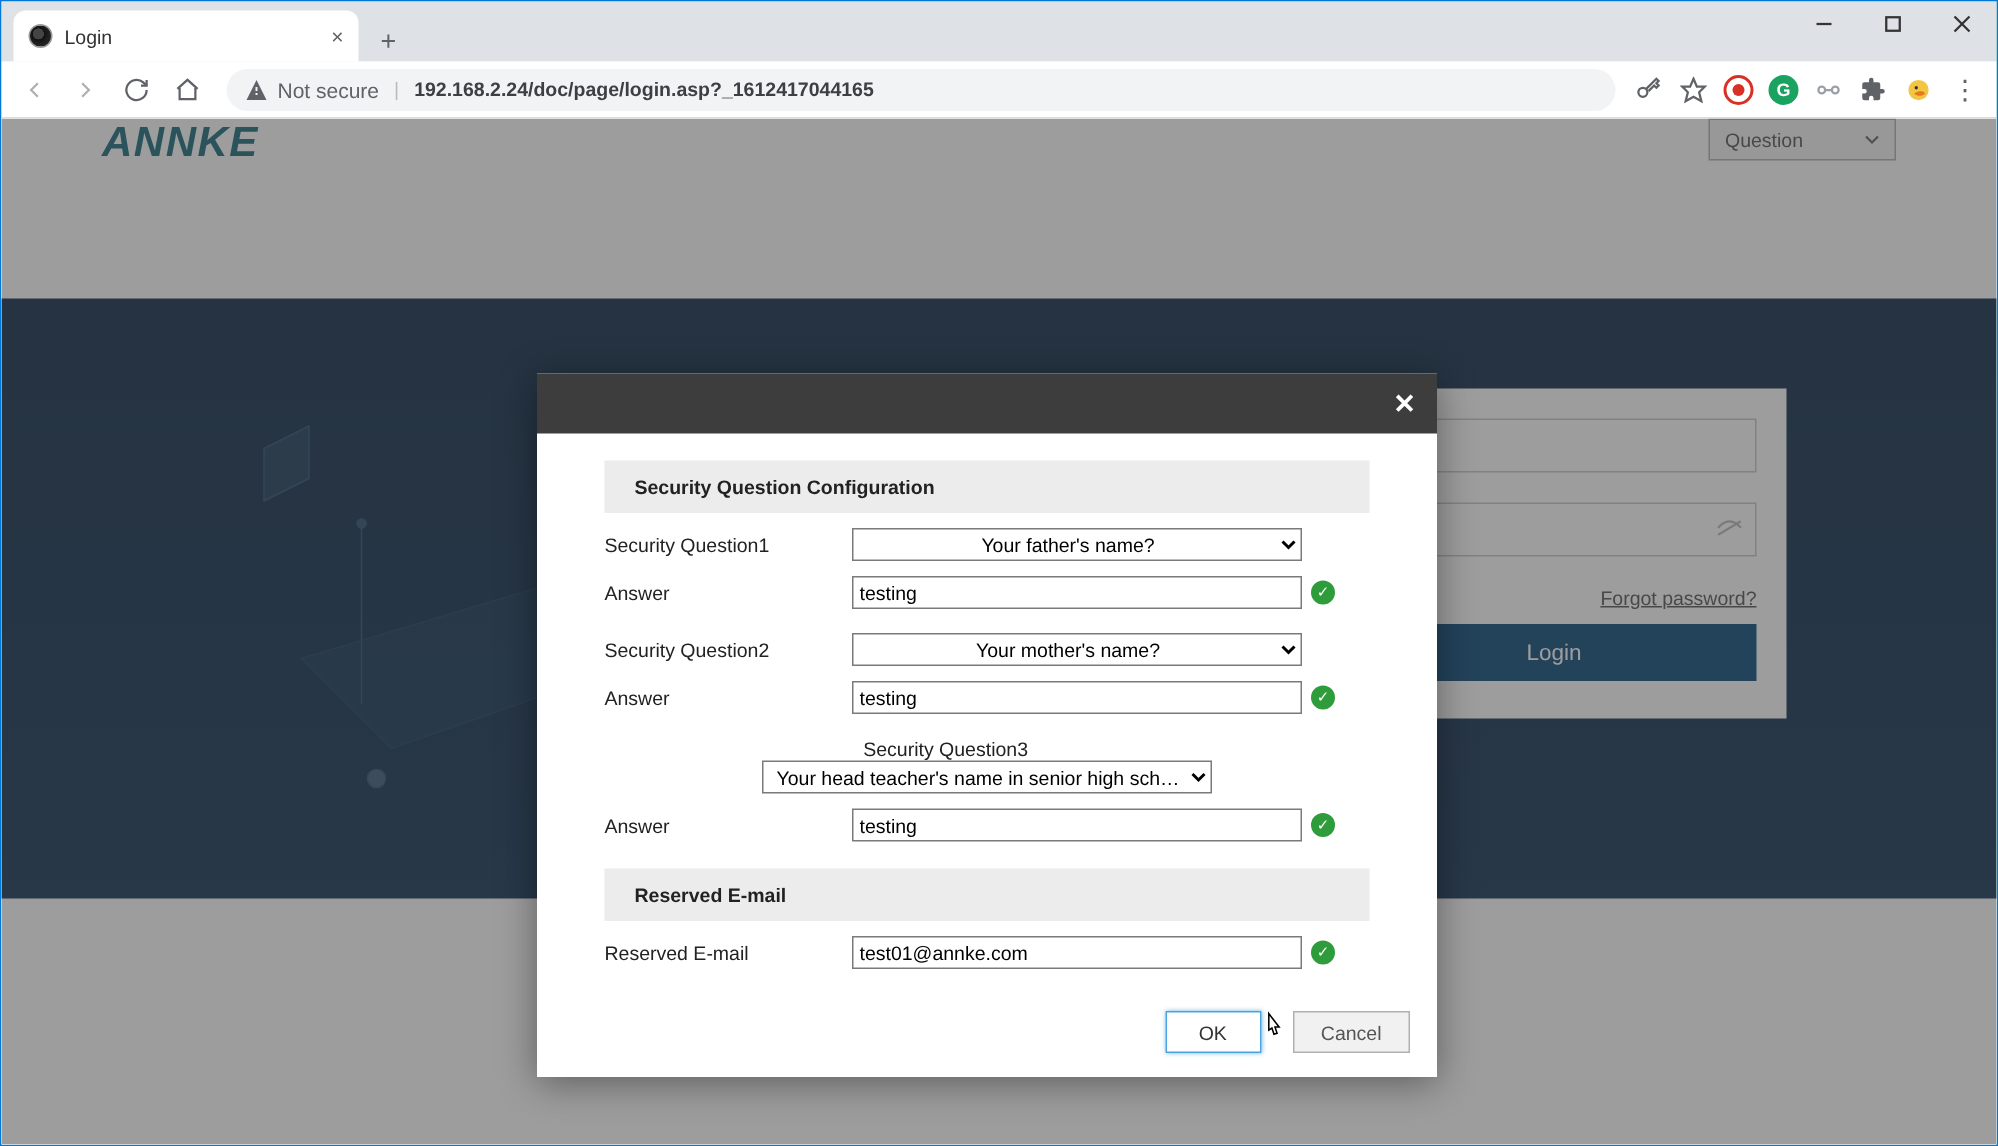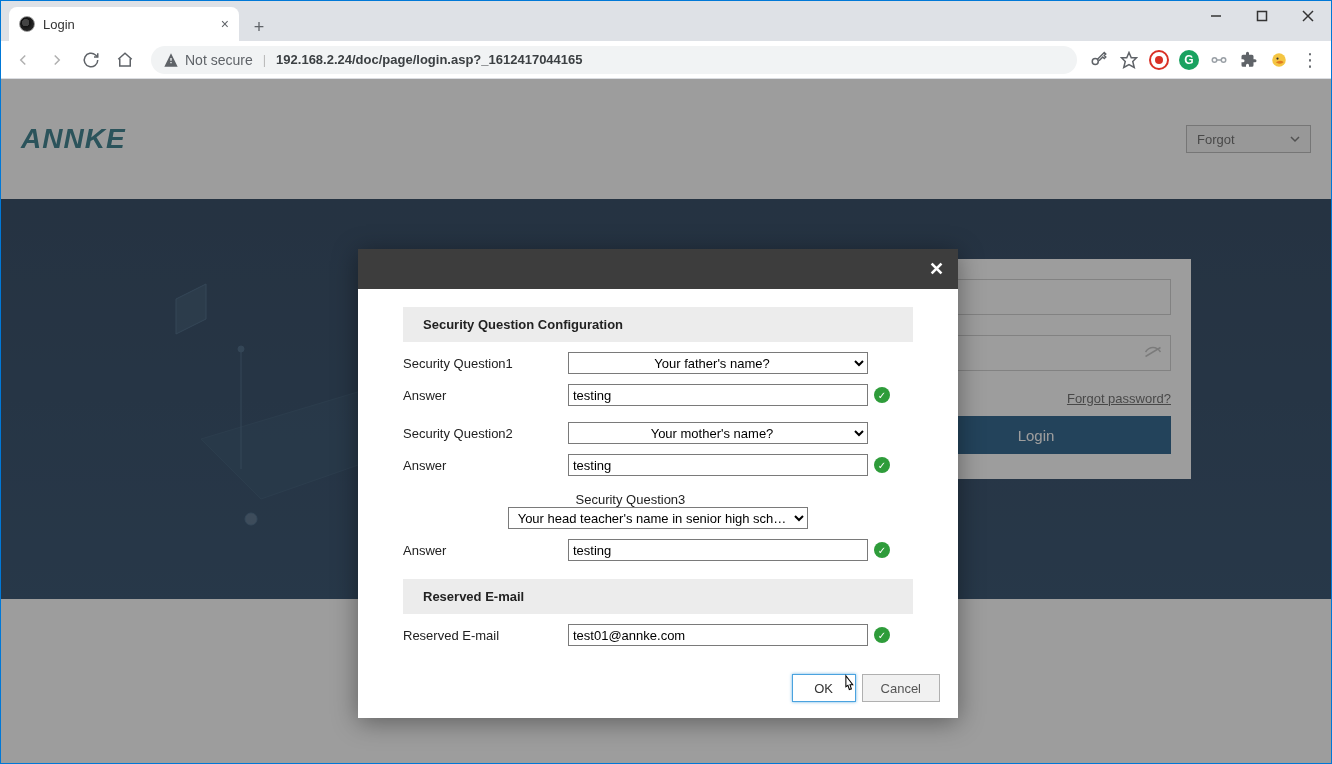--- a/index.html
+++ b/index.html
@@ -95,23 +95,22 @@
     .page-content {
       flex: 1;
       position: relative;
       overflow: hidden;
       background: #fff;
     }
     .page-header {
       height: 120px;
       background: #ffffff;
       display: flex;
-      align-items: center;
       justify-content: space-between;
-      padding: 0 20px;
+      padding: 0 67px;
     }
     .brand {
       color: #1a6b7a;
       font-weight: 900;
       font-style: italic;
       font-size: 28px;
       letter-spacing: 1px;
       font-family: Arial Black, Arial, sans-serif;
     }
     .lang-select {
@@ -184,21 +183,21 @@
       font-family: Arial;
     }
     .form-row select { height: 22px; text-align: center; }
     .check-ok {
       width: 16px; height:16px; border-radius:50%; background:#2e9c3a;
       margin-left: 6px; display:flex; align-items:center; justify-content:center; color:#fff; font-size: 10px;
     }
     .section-gap-top { margin-top: 18px; }
     .modal-footer {
       padding: 10px 18px 16px 18px;
-      display:flex; justify-content:flex-end; gap: 6px;
+      display:flex; justify-content:flex-end; gap: 21px;
     }
     .btn {
       min-width: 64px; height: 28px; padding: 0 18px;
       border: 1px solid #b0b0b0; background:#f1f1f1; color:#555;
       font-size: 13px; display:flex; align-items:center; justify-content:center;
       cursor: pointer;
     }
     .btn.primary {
       border: 1px solid #4aa3df; box-shadow: 0 0 3px rgba(74,163,223,0.8);
       background: #fff; color:#333;
@@ -315,21 +314,21 @@
           </svg>
       </div>
       <div class="tb-icon dots-vert">⋮</div>
     </div>
   </div>
 
   <div class="page-content">
     <div class="page-header">
       <div class="brand">ANNKE</div>
       <div class="lang-select">
-        <span>Forgot</span>
+        <span>Question</span>
         <span>
           <svg width="10" height="10" viewBox="0 0 10 10">
               <polyline points="1,3 5,7 9,3" fill="none" stroke="#666" stroke-width="1.5"></polyline>
             </svg>
         </span>
       </div>
     </div>
     <div class="hero">
       <svg class="hero-art" viewBox="0 0 400 300">
         <g stroke="#6fa3c7" stroke-width="1" fill="none" opacity="0.6">

